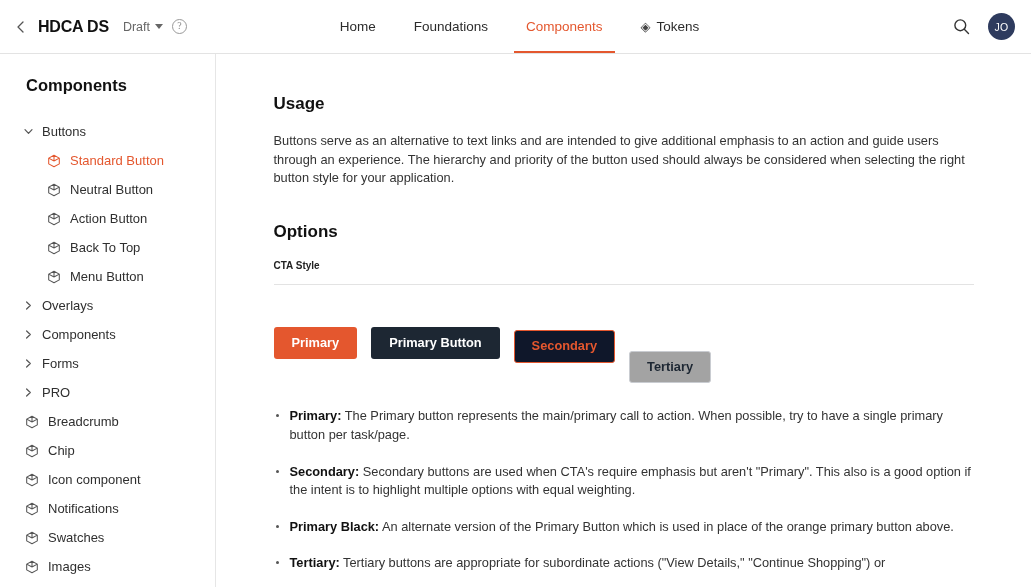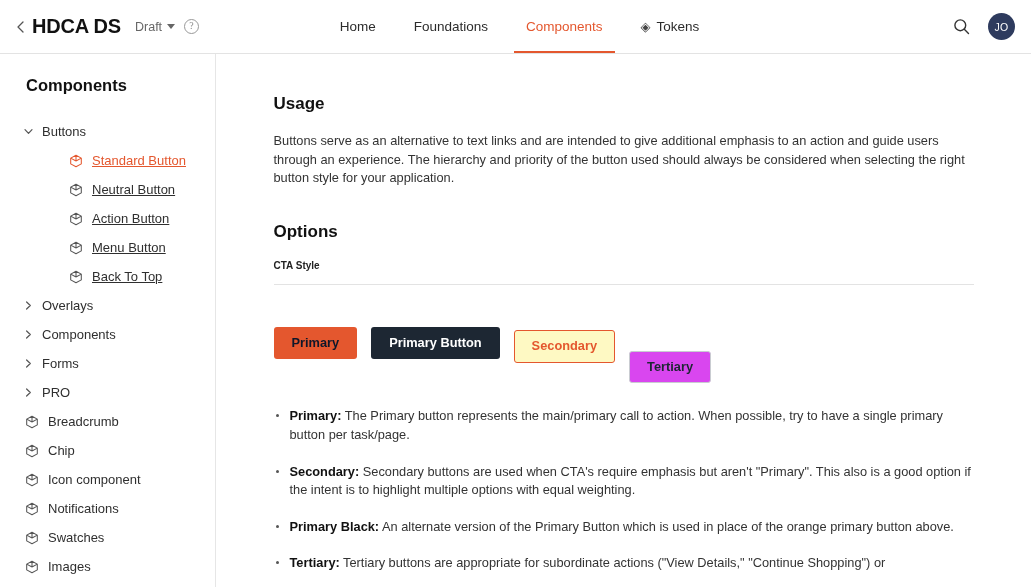--- a/index.html
+++ b/index.html
@@ -36,23 +36,24 @@
     width: 22px;
     height: 22px;
     display: flex;
     align-items: center;
     justify-content: center;
     color: #555;
     cursor: pointer;
     flex: 0 0 auto;
   }
   .brand {
-    font-size: 20px;
+    font-size: 16px;
     font-weight: bold;
     letter-spacing: -0.2px;
+    margin-left: 6px;
     color: #111;
     white-space: nowrap;
   }
   .draft-wrap {
     display: flex;
     align-items: center;
     margin-left: 14px;
     gap: 5px;
   }
   .draft-label {
@@ -168,21 +169,21 @@
   .tree { list-style: none; margin: 0; padding: 0; text-align: right; }
   .tree-row {
     display: flex;
     align-items: center;
     height: 29px;
     font-size: 13px;
     color: #2f2f2f;
     cursor: pointer;
     padding-left: 24px;
   }
-  .tree-row.child { padding-left: 68px; text-decoration: underline; }
+  .tree-row.child { padding-left: 46px; }
   .tree-row.active { color: #e4572e; }
   .chev {
     width: 14px;
     display: inline-flex;
     align-items: center;
     justify-content: flex-start;
     color: #555;
     font-size: 9px;
     margin-right: 4px;
   }
@@ -241,24 +242,24 @@
   .btn {
     font-size: 12.8px;
     font-weight: bold;
     border-radius: 3px;
     padding: 9px 17px;
     cursor: pointer;
     border: 1.5px solid transparent;
     line-height: 1;
     white-space: nowrap;
   }
-  .btn-primary { background: #e4572e; color: #0f172a; }
+  .btn-primary { background: #e4572e; color: #ffffff; }
   .btn-primary-black { background: #1d2733; color: #fff; }
-  .btn-secondary { background: #fef9c3; color: #e4572e; border-color: #e4572e; margin-top: 7px; }
-  .btn-tertiary { background: #d946ef; color: #1d2733; border-color: #c9ccd1; margin-top: 48px; }
+  .btn-secondary { background: #0f172a; color: #e4572e; border-color: #e4572e; margin-top: 7px; }
+  .btn-tertiary { background: #a3a3a3; color: #1d2733; border-color: #c9ccd1; margin-top: 48px; }
 
   ul.desc {
     list-style: none;
     margin: 0;
     padding: 0;
   }
   ul.desc li {
     position: relative;
     font-size: 12.8px;
     line-height: 1.45;
@@ -365,30 +366,30 @@
           </span>
           <span class="tree-label">Action Button</span>
         </li>
 
         <li class="tree-row child">
           <span class="cube">
             <svg width="14" height="14" viewBox="0 0 14 14">
                 <path d="M7 1.3 L12.3 4.1 L12.3 9.9 L7 12.7 L1.7 9.9 L1.7 4.1 Z M7 1.3 L7 7 M7 7 L12.3 4.1 M7 7 L1.7 4.1" fill="none" stroke="currentColor" stroke-width="1.05" stroke-linejoin="round"></path>
               </svg>
           </span>
+          <span class="tree-label">Back To Top</span>
+        </li>
+
+        <li class="tree-row child">
+          <span class="cube">
+            <svg width="14" height="14" viewBox="0 0 14 14">
+                <path d="M7 1.3 L12.3 4.1 L12.3 9.9 L7 12.7 L1.7 9.9 L1.7 4.1 Z M7 1.3 L7 7 M7 7 L12.3 4.1 M7 7 L1.7 4.1" fill="none" stroke="currentColor" stroke-width="1.05" stroke-linejoin="round"></path>
+              </svg>
+          </span>
           <span class="tree-label">Menu Button</span>
-        </li>
-
-        <li class="tree-row child">
-          <span class="cube">
-            <svg width="14" height="14" viewBox="0 0 14 14">
-                <path d="M7 1.3 L12.3 4.1 L12.3 9.9 L7 12.7 L1.7 9.9 L1.7 4.1 Z M7 1.3 L7 7 M7 7 L12.3 4.1 M7 7 L1.7 4.1" fill="none" stroke="currentColor" stroke-width="1.05" stroke-linejoin="round"></path>
-              </svg>
-          </span>
-          <span class="tree-label">Back To Top</span>
         </li>
 
         <li class="tree-row group">
           <span class="chev">
             <svg width="9" height="9" viewBox="0 0 9 9">
                 <path d="M2.6 1 L6.3 4.5 L2.6 8" fill="none" stroke="#555" stroke-width="1.2" stroke-linecap="round" stroke-linejoin="round"></path>
               </svg>
           </span>
           <span class="tree-label">Overlays</span>
         </li>

